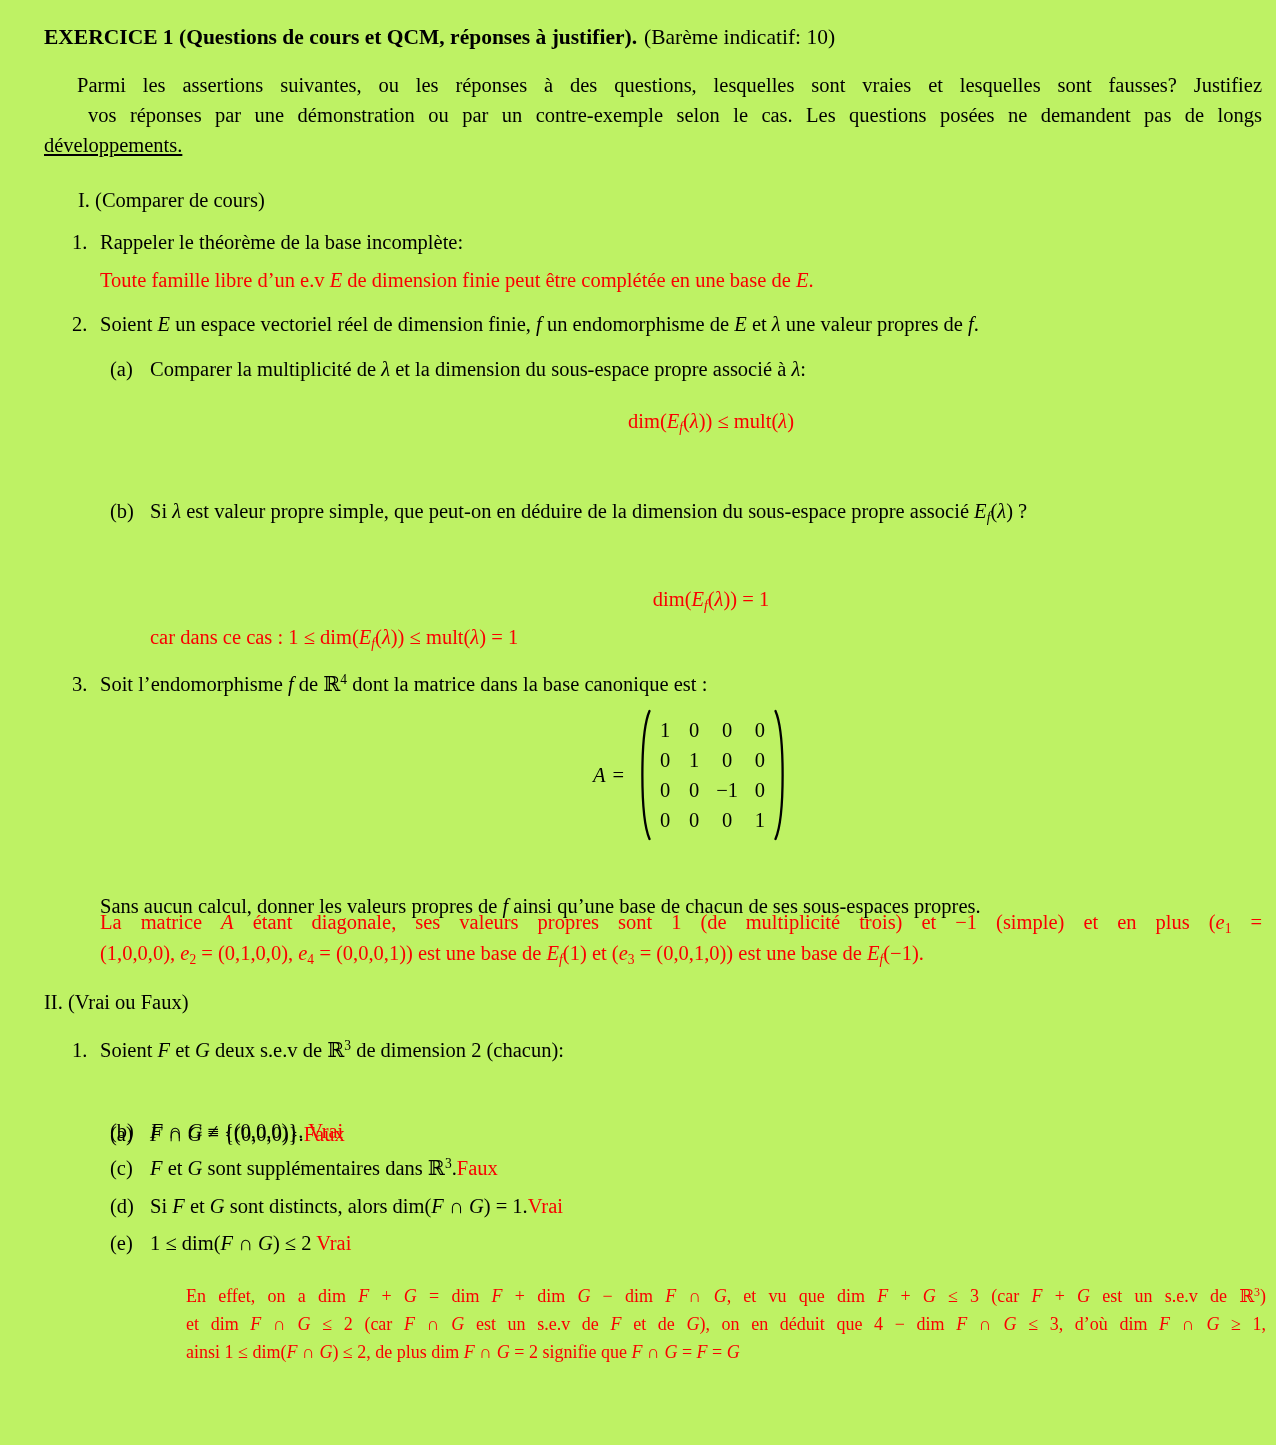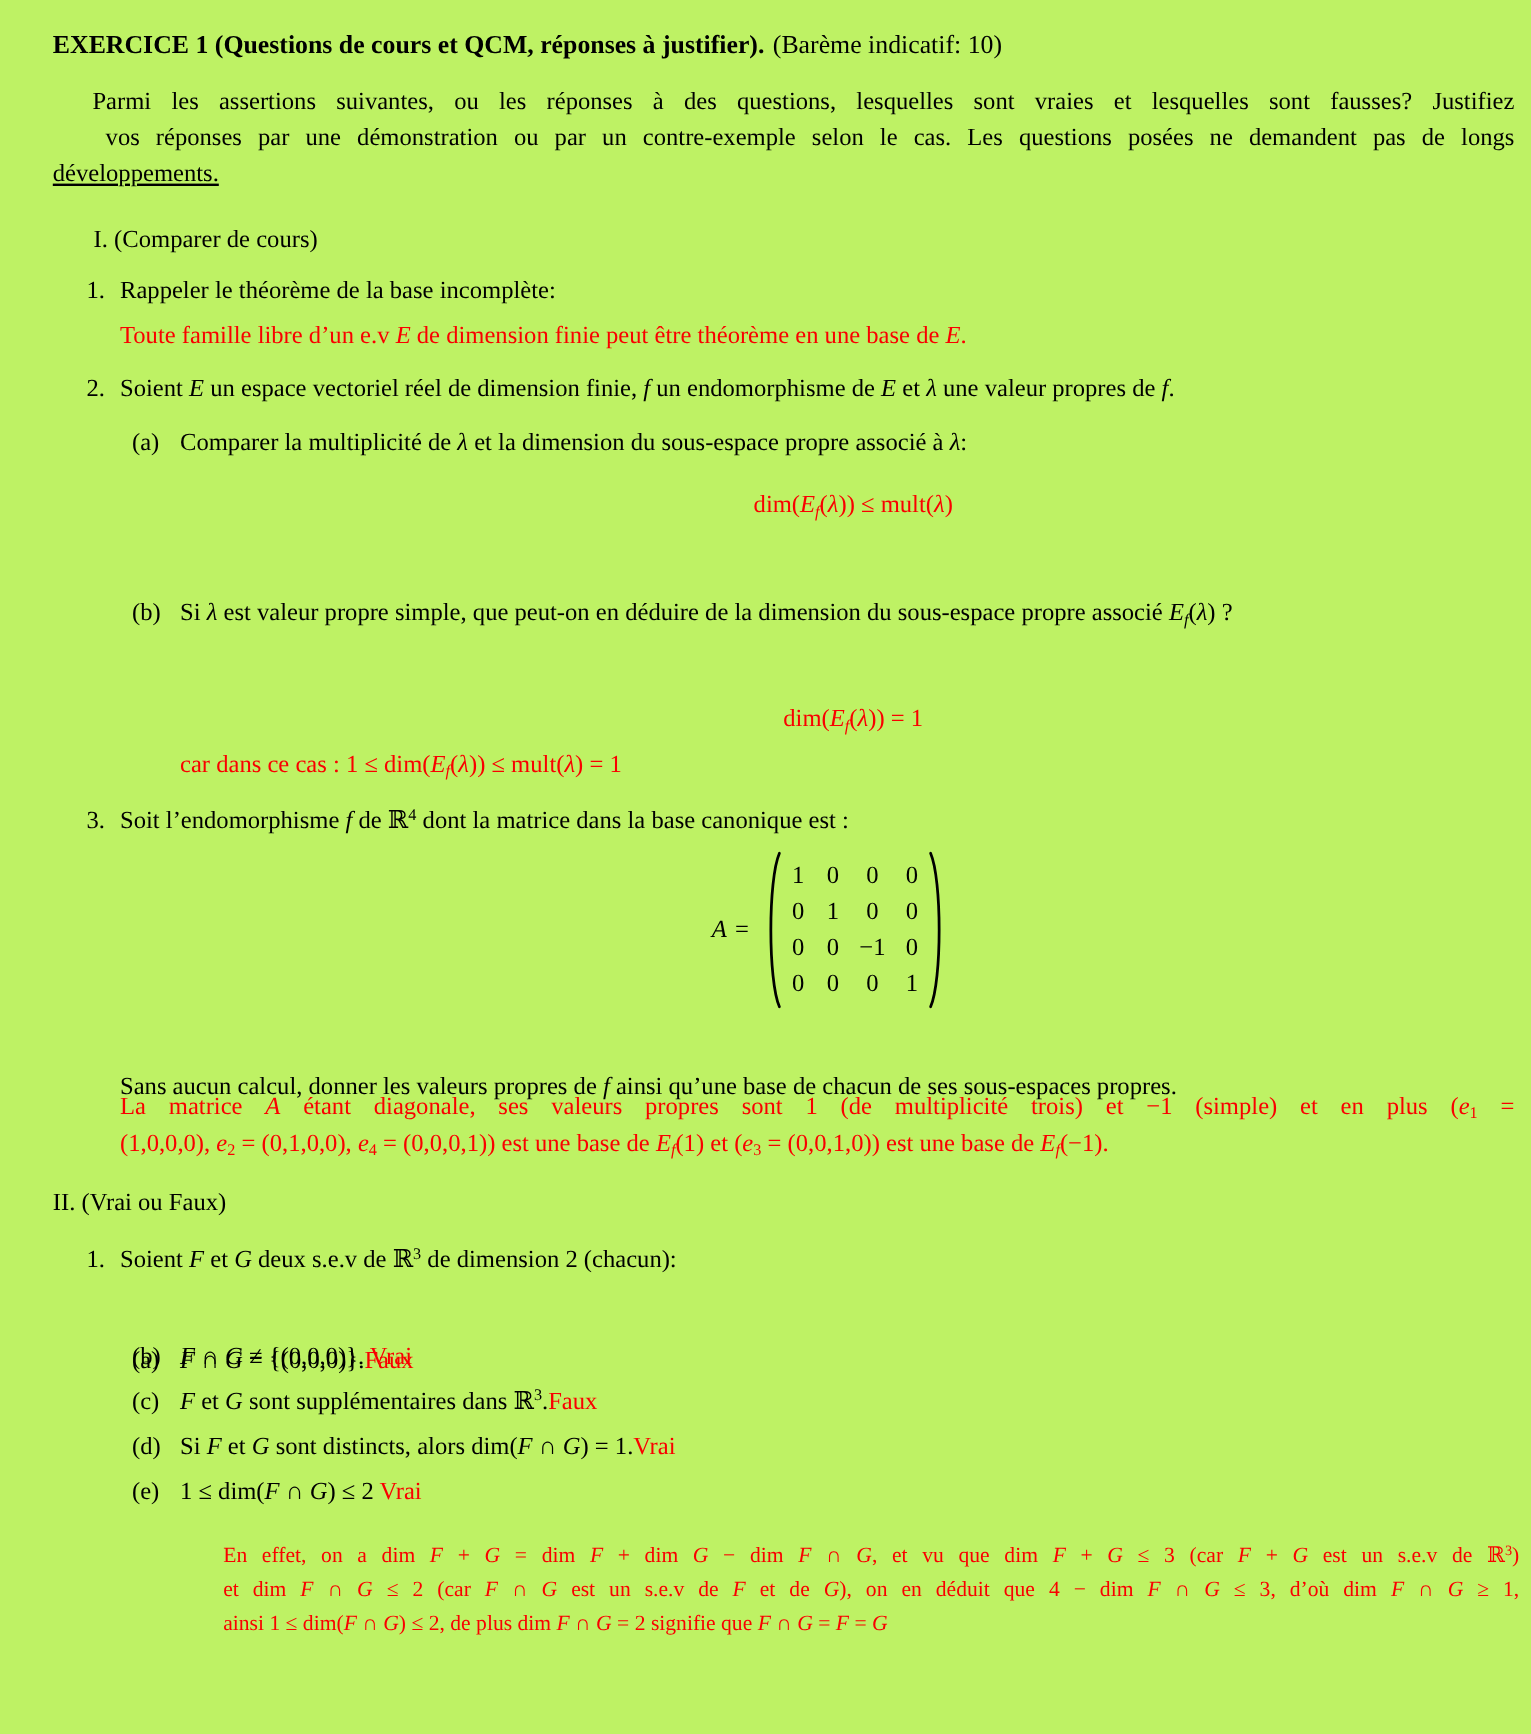--- a/index.html
+++ b/index.html
@@ -38,21 +38,21 @@
 
   <div class="abs jall" style="left:44px;right:14px;top:70px;padding-left:33px;">Parmi les assertions suivantes, ou les réponses à des questions, lesquelles sont vraies et lesquelles sont fausses? Justifiez</div>
   <div class="abs jall" style="left:44px;right:14px;top:100px;margin-left:44px;">vos réponses par une démonstration ou par un contre-exemple selon le cas. Les questions posées ne demandent pas de longs</div>
   <div class="abs" style="left:44px;right:14px;top:130px;text-decoration:underline;">développements.</div>
 
   <div class="abs" style="left:78px;top:185px;">I. (Comparer de cours)</div>
 
   <div class="abs" style="left:72px;top:227px;">
     <span class="lbl">1.</span><span>Rappeler le théorème de la base incomplète:</span>
   </div>
-  <div class="abs red" style="left:100px;top:265px;"><span>Toute famille libre d’un e.v </span><span class="it">E</span><span> de dimension finie peut être théorème en une base de </span><span class="it">E</span><span>.</span></div>
+  <div class="abs red" style="left:100px;top:265px;"><span>Toute famille libre d’un e.v </span><span class="it">E</span><span> de dimension finie peut être complétée en une base de </span><span class="it">E</span><span>.</span></div>
 
   <div class="abs" style="left:72px;top:309px;">
     <span class="lbl">2.</span><span><span>Soient </span><span class="it">E</span><span> un espace vectoriel réel de dimension finie, </span><span class="it">f</span><span> un endomorphisme de </span><span class="it">E</span><span> et </span><span class="it">λ</span><span> une valeur propres de </span><span class="it">f</span><span>.</span></span>
   </div>
 
   <div class="abs" style="left:110px;top:354px;">
     <span class="lblp">(a)</span><span><span>Comparer la multiplicité de </span><span class="it">λ</span><span> et la dimension du sous-espace propre associé à </span><span class="it">λ</span><span>:</span></span>
   </div>
   <div class="abs ctr red" style="left:160px;right:14px;top:406px;"><span>dim(</span><span class="it">E</span><sub class="it">f</sub><span>(</span><span class="it">λ</span><span>)) ≤ mult(</span><span class="it">λ</span><span>)</span></div>
 

